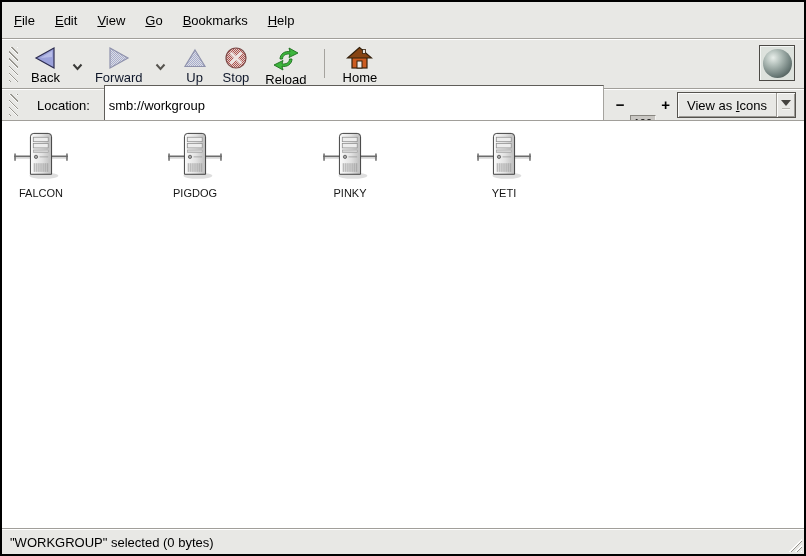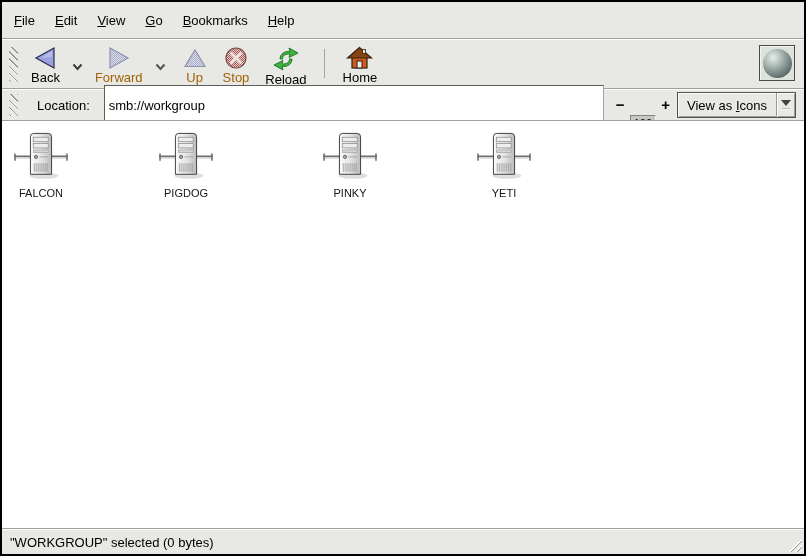--- a/index.html
+++ b/index.html
@@ -24,21 +24,21 @@
 
   
   .toolbar { height:48px; flex:none; display:flex; align-items:stretch; padding:2px 8px 0 7px; }
   .grip {
     width:9px; flex:none; margin:5px 5px 6px 0;
     background:repeating-linear-gradient(45deg,#fbfbfa 0 1px,#98968f 1px 2px,transparent 2px 5px);
   }
   .tbtn { display:flex; flex-direction:column; align-items:center; padding:3px 7px 2px; border:1px solid transparent; cursor:default; }
   .tbtn .icon-slot { height:28px; display:flex; align-items:center; justify-content:center; }
   .tbtn .tlabel { line-height:15px; white-space:nowrap; }
-  .tbtn.disabled .tlabel { color:#a16207; }
+  .tbtn.disabled .tlabel { color:#0f172a; }
   .chev-btn { align-self:flex-start; margin-top:17px; padding:0 4px; cursor:default; }
   .tool-sep { width:0; border-left:1px solid #a5a39e; margin:7px 10px 10px 9px; }
   .tb-spacer { flex:1; }
   .throbber {
     flex:none; width:36px; height:36px; margin-top:3px; margin-right:1px;
     background:#dde2dd; border:1px solid #4c4a46;
     box-shadow:inset 1px 1px 0 #f4f6f4;
     display:flex; align-items:center; justify-content:center;
   }
   .throbber .globe {
@@ -257,21 +257,21 @@
 
   <div class="groove"></div>
 
   <div class="content">
     <div class="desk-item" style="left:8px">
       <svg>
           <use href="#server"></use>
         </svg>
       <span class="desk-label">FALCON</span>
     </div>
-    <div class="desk-item" style="left:153px">
+    <div class="desk-item" style="left:162px">
       <svg>
           <use href="#server"></use>
         </svg>
       <span class="desk-label">PIGDOG</span>
     </div>
     <div class="desk-item" style="left:317px">
       <svg>
           <use href="#server"></use>
         </svg>
       <span class="desk-label">PINKY</span>

